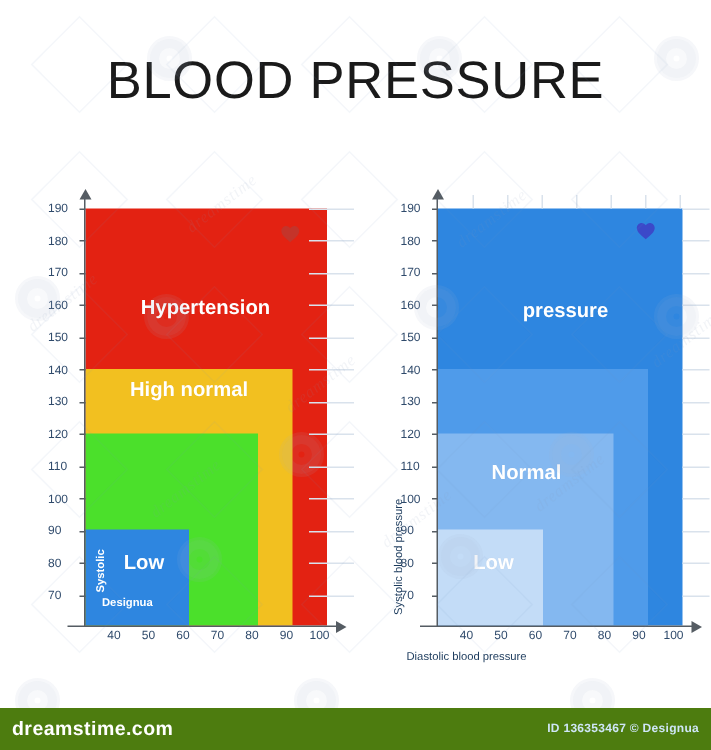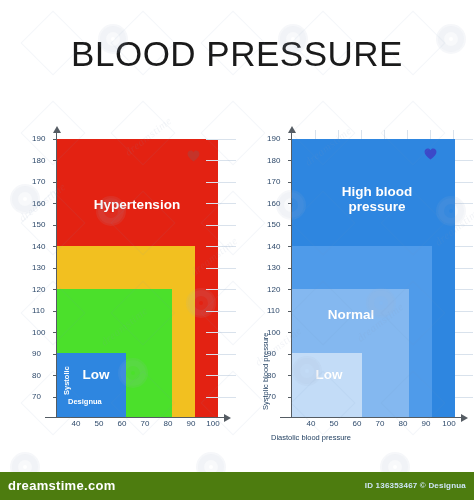--- a/index.html
+++ b/index.html
@@ -206,20 +206,21 @@
       <div class="band" style="width:161px; height:278px; background:#e32212;"></div>
 
       <div class="band" style="width:138px; height:171px; background:#f2c020;"></div>
 
       <div class="band" style="width:115px; height:128px; background:#4be02b;"></div>
 
       <div class="band" style="width:69px; height:64px; background:#2e86e0;"></div>
 
       <div class="band-label" style="left:10px; top:58px; width:140px; font-size:13.5px;">Hypertension</div>
 
+      <div class="band-label" style="left:4px; top:113px; width:130px; font-size:13.5px;">High normal</div>
 
 
       <div class="band-label" style="left:8px; top:228px; width:62px; font-size:13.5px;">Low</div>
 
       <div class="inline-axis-label vert" style="left:5px; top:256px;">Systolic</div>
       <div class="inline-axis-label" style="left:11px; top:258px;">Designua</div>
 
       <svg class="heart" viewBox="0 0 24 22" style="left:130px; top:11px;">
         <path d="M12 21 C5 15.5 1 11.5 1 7.2 C1 3.8 3.6 1 7 1 C9.2 1 11 2.2 12 4 C13 2.2 14.8 1 17 1 C20.4 1 23 3.8 23 7.2 C23 11.5 19 15.5 12 21 Z" fill="#c4342a"></path>
       </svg>
@@ -288,21 +289,21 @@
 
       <div class="band" style="width:163px; height:278px; background:#2e86e0;"></div>
 
       <div class="band" style="width:140px; height:171px; background:#4f9bea;"></div>
 
       <div class="band" style="width:117px; height:128px; background:#84b8f0;"></div>
 
       <div class="band" style="width:70px; height:64px; background:#c3dcf7;"></div>
 
       <div class="band-label wrap" style="left:20px; top:45px; width:130px; font-size:13.5px;">
-        <span>High blood</span><br>
+        <br>
         <span>pressure</span>
       </div>
 
 
       <div class="band-label" style="left:2px; top:168px; width:114px; font-size:13.5px;">Normal</div>
 
       <div class="band-label" style="left:6px; top:228px; width:62px; font-size:13.5px;">Low</div>
 
       <svg class="heart" viewBox="0 0 24 22" style="left:132px; top:9px;">
         <path d="M12 21 C5 15.5 1 11.5 1 7.2 C1 3.8 3.6 1 7 1 C9.2 1 11 2.2 12 4 C13 2.2 14.8 1 17 1 C20.4 1 23 3.8 23 7.2 C23 11.5 19 15.5 12 21 Z" fill="#3b49c9"></path>

